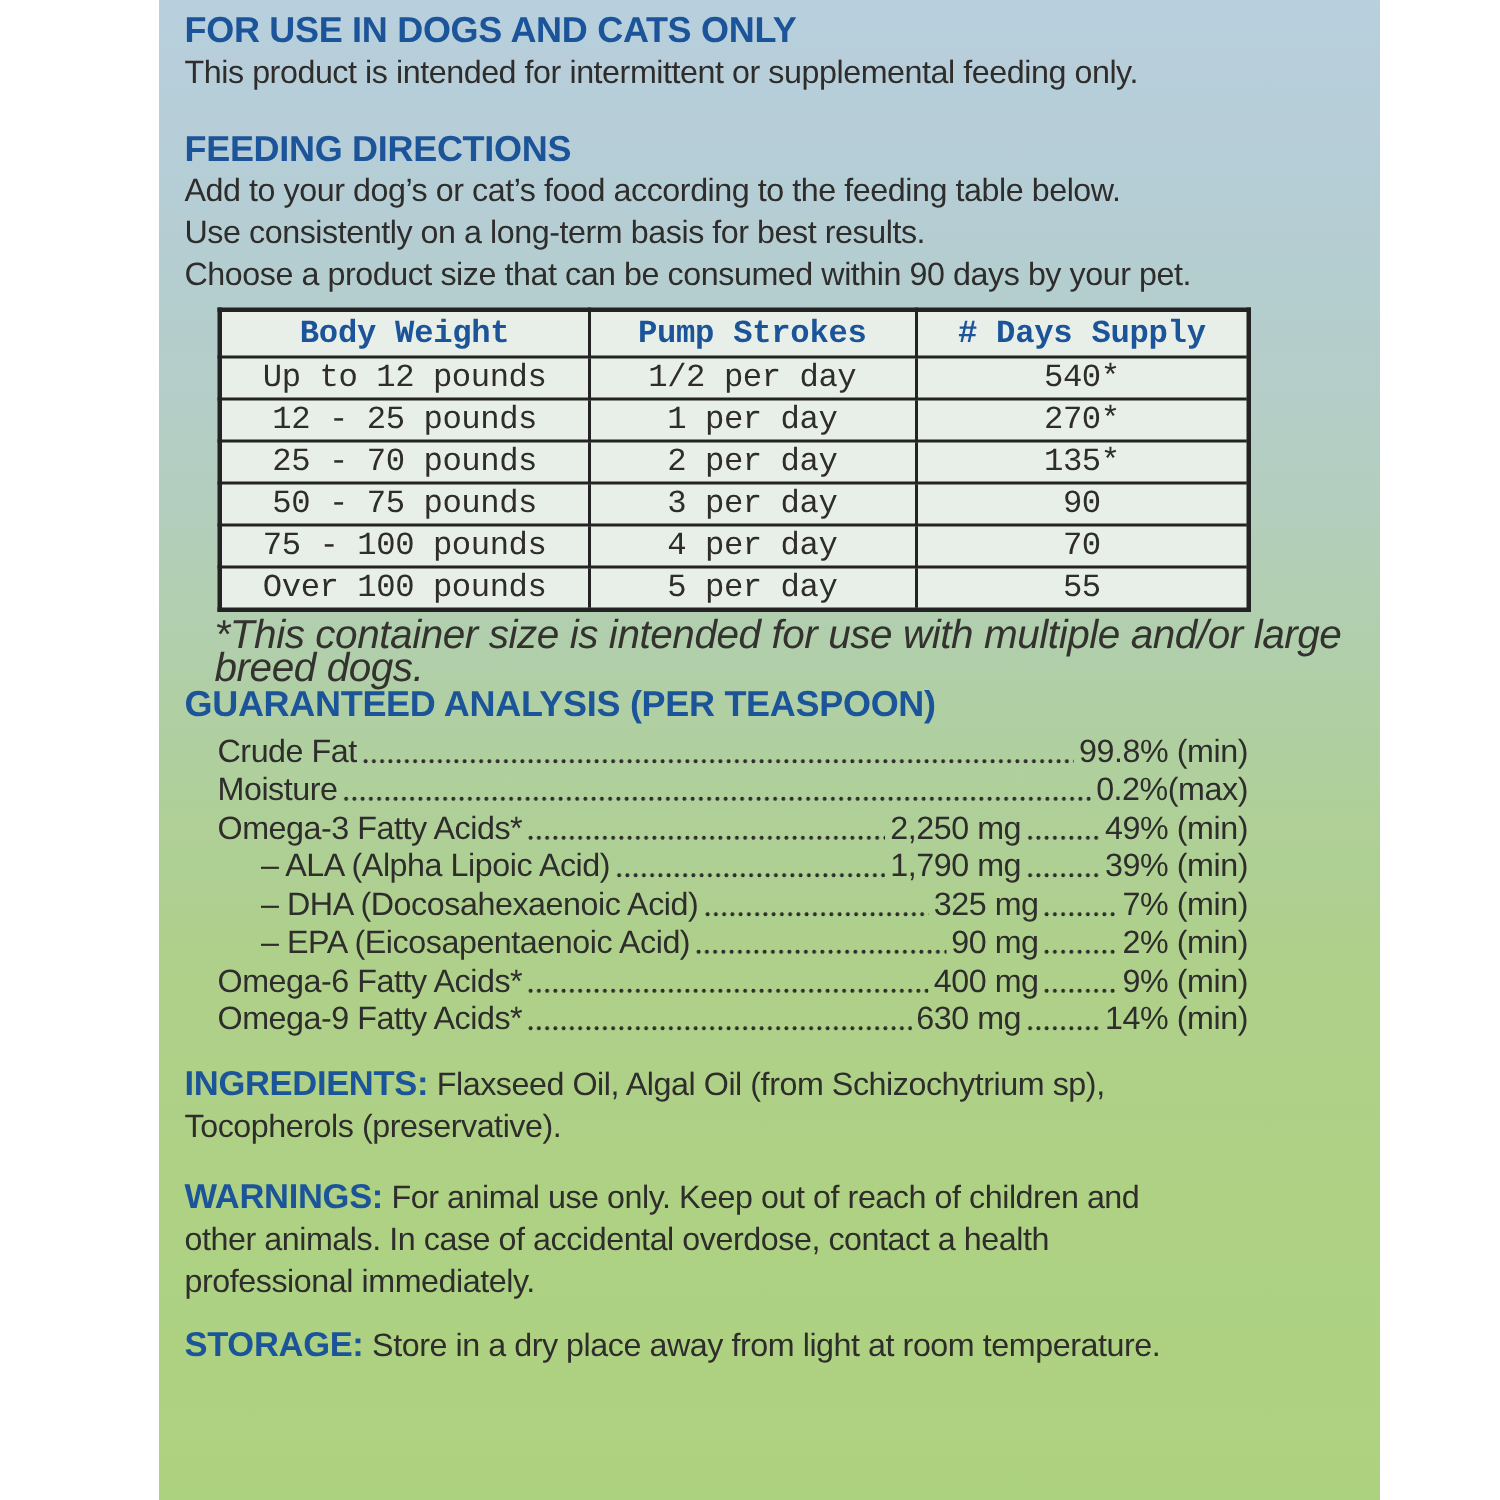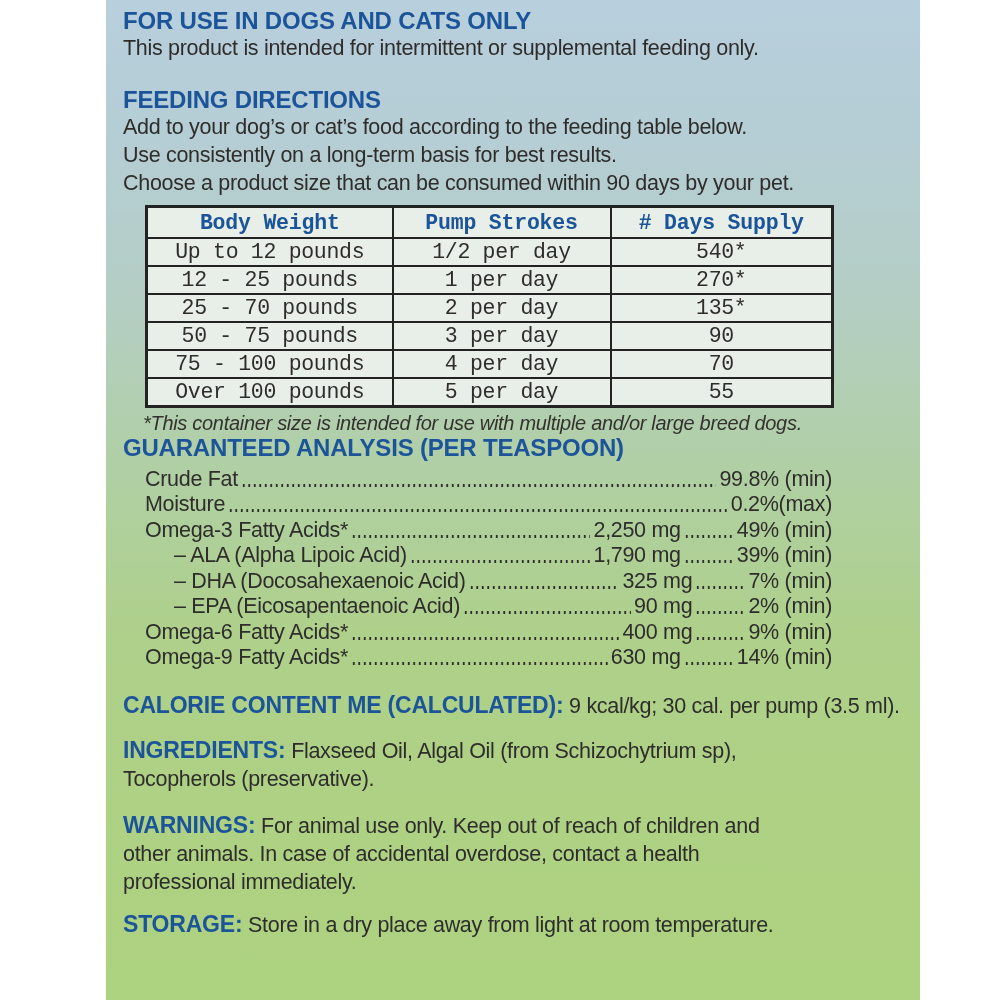--- a/index.html
+++ b/index.html
@@ -36,21 +36,21 @@
   .feed-table col.c3 { width:222px; }
   .feed-table th, .feed-table td {
     border:2px solid #232323; text-align:center; background:#e8efe8;
     padding:0;
     font-family:Liberation Mono, monospace;
   }
   .feed-table th { font-size:21.5px; height:29px; color:#1c5499; letter-spacing:-0.2px; }
   .feed-table td { font-size:21.5px; height:26px; font-weight:normal; color:#2e2d2b; }
 
   .footnote {
-    font-size:20px; font-style:italic; line-height:22px;
+    font-size:27px; font-style:italic; line-height:22px;
     margin:4px 0 0 20px; color:#33322f;
   }
   .ga-heading { }
   .ga { margin:5px 0 0 22px; width:687px; }
   .ga-row { display:flex; align-items:flex-end; height:25.5px; font-size:21.5px; }
   .ga-row.indent { padding-left:29px; }
   .ga-label, .ga-mg, .ga-pct { white-space:nowrap; }
   .ga-dots, .ga-dots2 {
     height:5px; margin:0 3px 4px 3px;
     background-image:radial-gradient(circle, #2e2d2b 1.2px, transparent 1.35px);
@@ -179,21 +179,20 @@
       </div>
       <div class="ga-row">
         <span class="ga-label">Omega-9 Fatty Acids*</span>
           <span class="ga-dots"></span>
           <span class="ga-mg">630 mg</span>
           <span class="ga-dots2"></span>
           <span class="ga-pct">14% (min)</span>
       </div>
     </div>
 
-    <p class="para calorie"><span class="lbl">CALORIE CONTENT ME (CALCULATED):</span> <span>9 kcal/kg; 30 cal. per pump (3.5 ml).</span></p>
 
     <p class="para ingredients"><span class="lbl">INGREDIENTS:</span> <span>Flaxseed Oil, Algal Oil (from Schizochytrium sp), Tocopherols (preservative).</span></p>
 
     <p class="para warnings"><span class="lbl">WARNINGS:</span> <span>For animal use only.  Keep out of reach of children and other animals. In case of accidental overdose, contact a health professional immediately.</span></p>
 
     <p class="para storage"><span class="lbl">STORAGE:</span> <span>Store in a dry place away from light at room temperature.</span></p>
 
   </div>
 </div>
 

